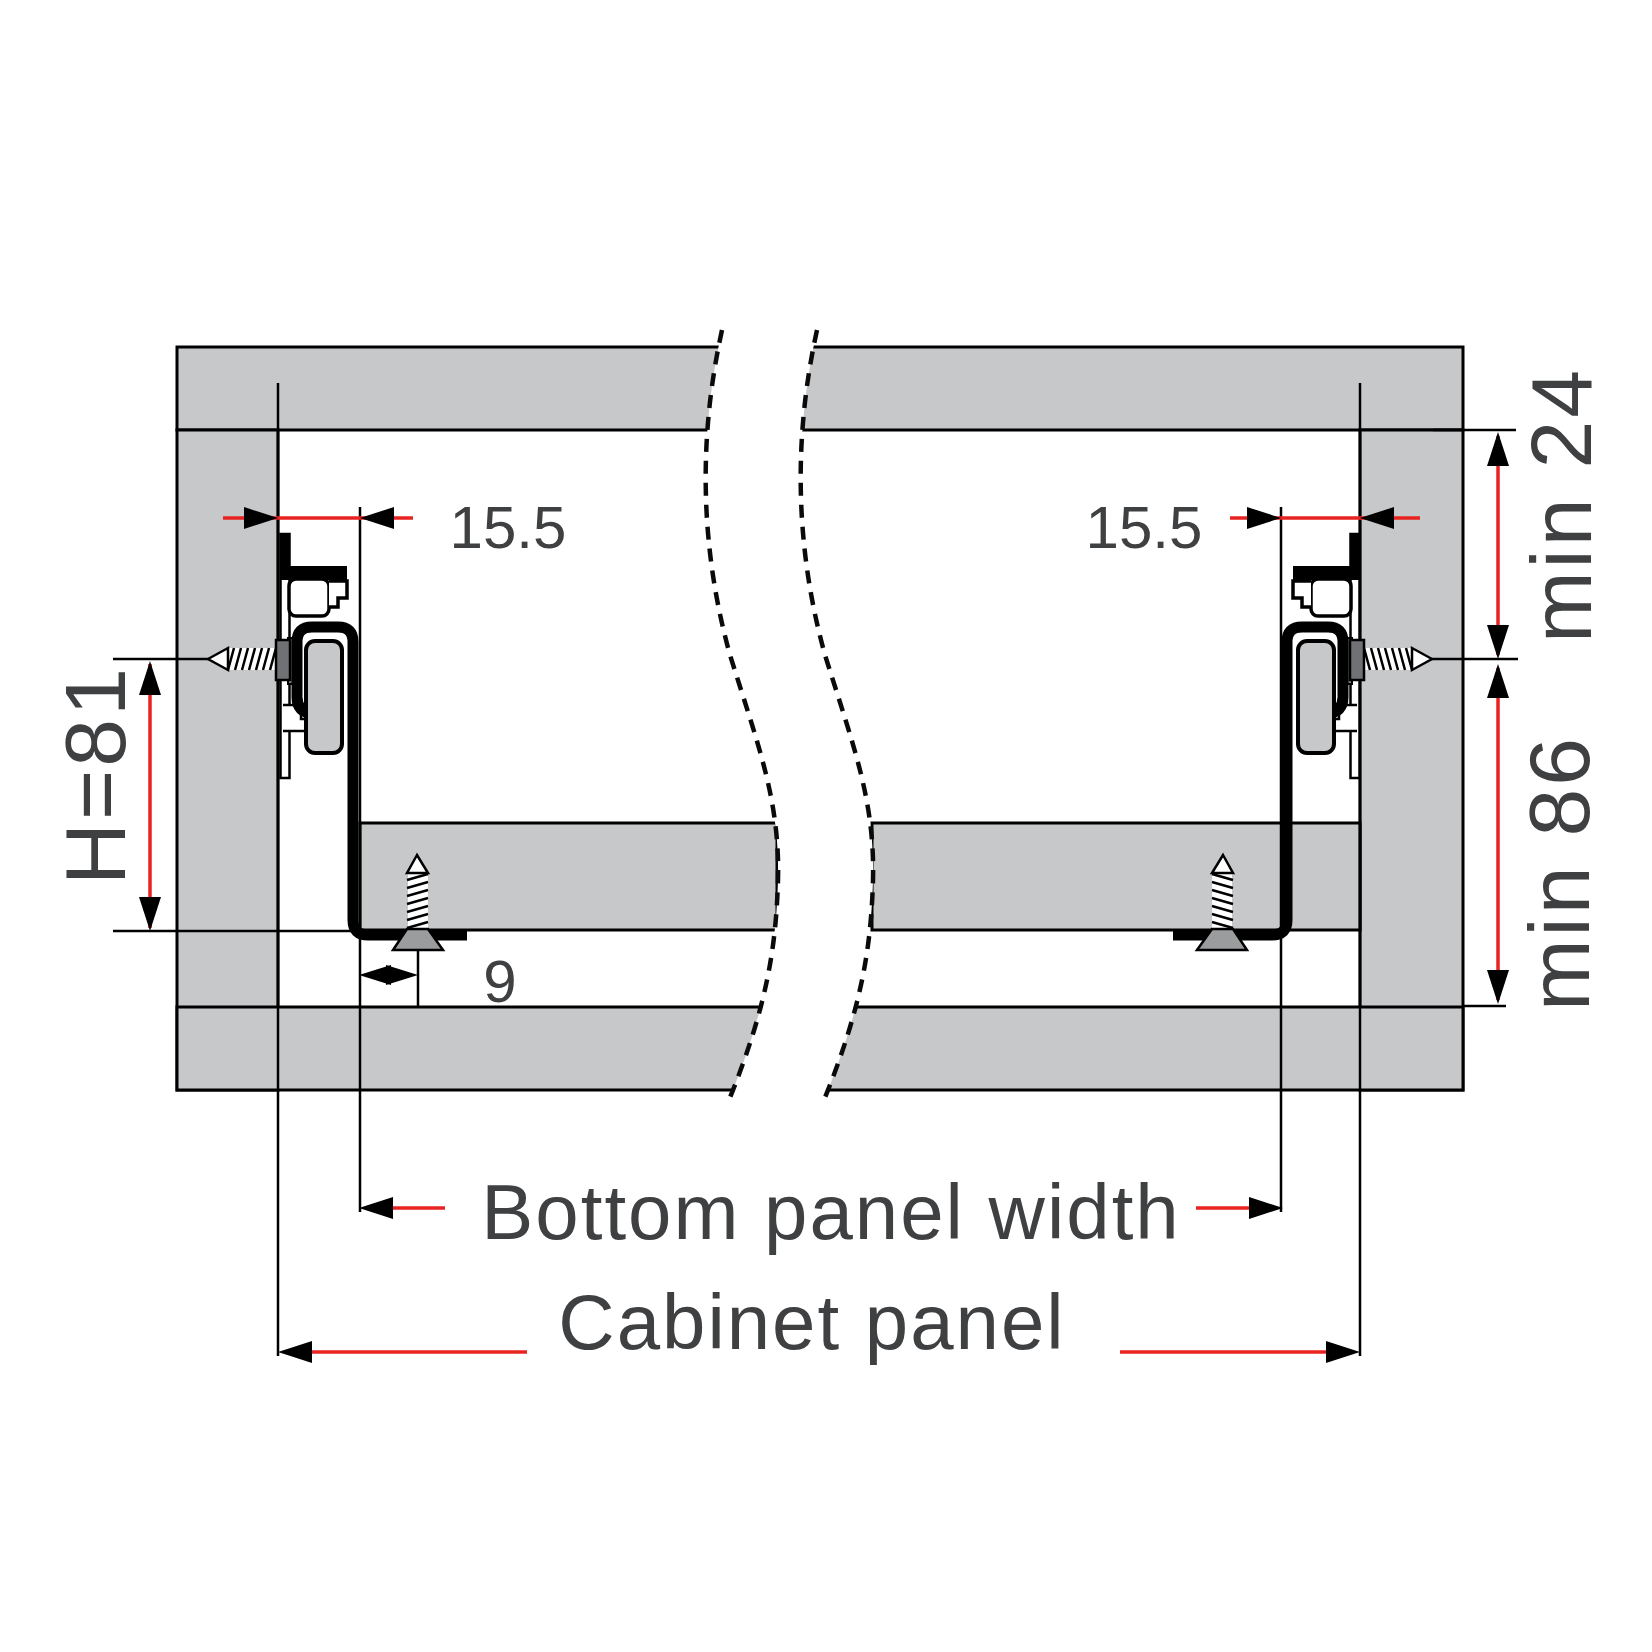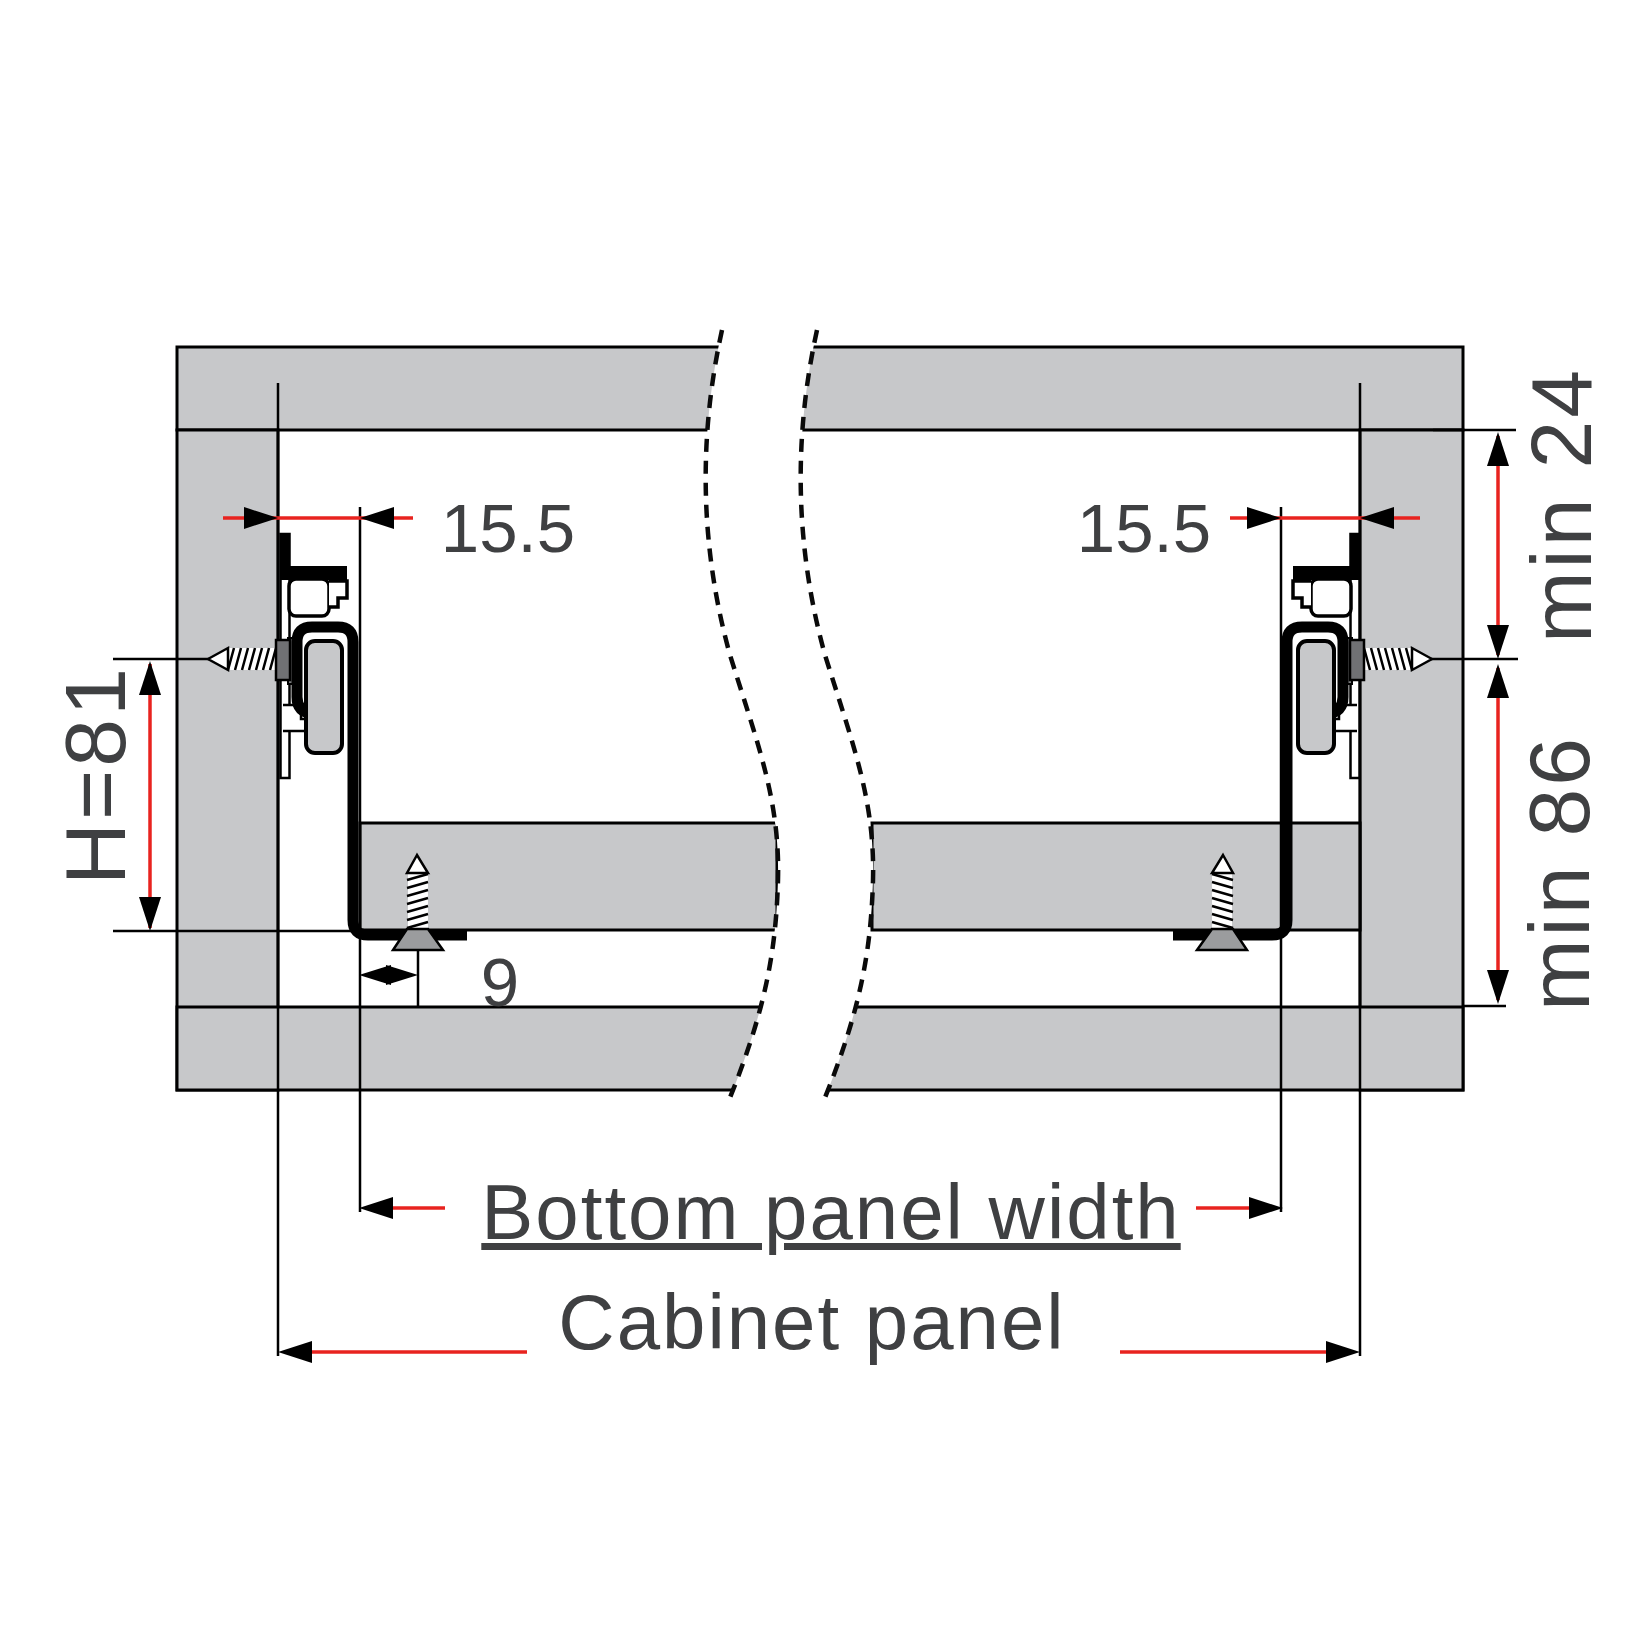--- a/index.html
+++ b/index.html
@@ -2,21 +2,21 @@
 <html><head>
 <meta charset="utf-8">
 <style>
   html,body{margin:0;padding:0;background:#ffffff;}
   #page{position:relative;width:1652px;height:1652px;background:#ffffff;overflow:hidden;
         font-family:"Liberation Sans", sans-serif;}
   #drawing{position:absolute;left:0;top:0;}
   .lbl{position:absolute;color:#3f4042;white-space:nowrap;line-height:1;
        transform:translate(-50%,-50%);font-family:"Liberation Sans", sans-serif;}
   .lbl.rot{transform:translate(-50%,-50%) rotate(-90deg);}
-  .num{font-size:69px;text-align:center;}
+  .num{font-size:60px;text-align:center;}
   .num-sm{font-size:86px;letter-spacing:3px;}
   .wide{font-size:78px;letter-spacing:2px;}
 </style>
 </head>
 <body>
 
 <div id="page">
 
 <svg id="drawing" width="1652" height="1652" viewBox="0 0 1652 1652">
 
@@ -151,15 +151,15 @@
     <polygon points="1360,1352 1326,1341 1326,1363" fill="#000000"></polygon>
   </g>
 </svg>
 
   <div class="lbl num" style="left:508px;  top:528px;">15.5</div>
   <div class="lbl num" style="left:1144px; top:528px;">15.5</div>
   <div class="lbl num" style="left:500px;  top:982px;">9</div>
   <div class="lbl num-sm rot" style="left:95px;   top:775px;">H=81</div>
   <div class="lbl num-sm rot" style="left:1561px; top:505px;">min 24</div>
   <div class="lbl num-sm rot" style="left:1559px; top:873px;">min 86</div>
-  <div class="lbl wide" style="left:831px;  top:1212px;text-decoration:underline;">Bottom panel width</div>
+  <div class="lbl wide" style="left:831px;  top:1212px;">Bottom panel width</div>
   <div class="lbl wide" style="left:812px;  top:1322px;">Cabinet panel</div>
 </div>
 
 </body></html>

